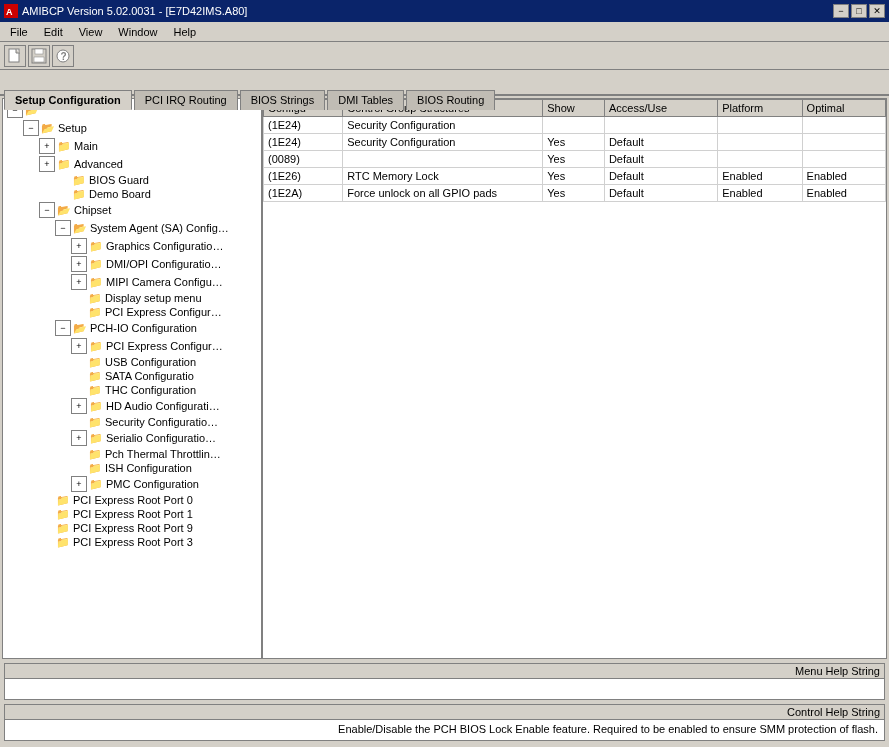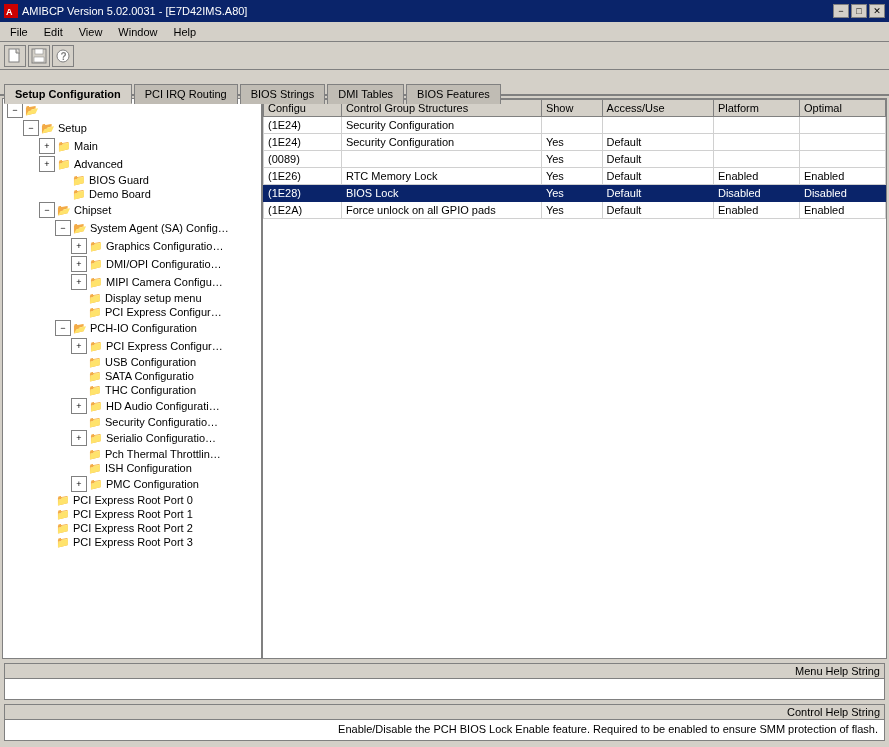--- a/index.html
+++ b/index.html
@@ -106,21 +106,21 @@
     }
     .tab {
       padding: 3px 10px;
       border: 1px solid #808080;
       border-bottom: none;
       background: #c0bcb4;
       cursor: pointer;
       margin-right: 2px;
       font-size: 11px;
       position: relative;
-      top: 10px;
+      top: 16px;
     }
     .tab.active {
       background: #d4d0c8;
       border-bottom: 1px solid #d4d0c8;
       z-index: 1;
       font-weight: bold;
     }
 
     
     #main-content {
@@ -294,21 +294,21 @@
       <text x="5.5" y="12" font-size="10" fill="#808080" font-weight="bold">?</text>
     </svg>
   </div>
 </div>
 
 <div id="tabs-bar">
   <div class="tab active">Setup Configuration</div>
   <div class="tab">PCI IRQ Routing</div>
   <div class="tab">BIOS Strings</div>
   <div class="tab">DMI Tables</div>
-  <div class="tab">BIOS Features</div>
+  <div class="tab">BIOS Routing</div>
 </div>
 
 <div id="main-content">
   <div id="split-pane">
 
     <div id="tree-pane">
 
       <div class="tree-node indent-0">
         <span class="tree-expander">−</span>
         <span class="tree-folder-icon folder-open"></span>
@@ -462,21 +462,21 @@
 
       <div class="tree-node indent-2">
         <span style="width:16px;display:inline-block"></span>
         <span class="tree-folder-icon folder-closed"></span>
         <span class="tree-label">PCI Express Root Port 1</span>
       </div>
 
       <div class="tree-node indent-2">
         <span style="width:16px;display:inline-block"></span>
         <span class="tree-folder-icon folder-closed"></span>
-        <span class="tree-label">PCI Express Root Port 2</span>
+        <span class="tree-label">PCI Express Root Port 9</span>
       </div>
 
       <div class="tree-node indent-2">
         <span style="width:16px;display:inline-block"></span>
         <span class="tree-folder-icon folder-closed"></span>
         <span class="tree-label">PCI Express Root Port 3</span>
       </div>
     </div>
 
     <div id="grid-pane">
@@ -517,28 +517,20 @@
               <td></td>
             </tr>
             <tr>
               <td>(1E26)</td>
               <td>RTC Memory Lock</td>
               <td>Yes</td>
               <td>Default</td>
               <td>Enabled</td>
               <td>Enabled</td>
             </tr>
-            <tr class="selected">
-              <td>(1E28)</td>
-              <td>BIOS Lock</td>
-              <td>Yes</td>
-              <td>Default</td>
-              <td>Disabled</td>
-              <td>Disabled</td>
-            </tr>
             <tr>
               <td>(1E2A)</td>
               <td>Force unlock on all GPIO pads</td>
               <td>Yes</td>
               <td>Default</td>
               <td>Enabled</td>
               <td>Enabled</td>
             </tr>
           </tbody>
       </table>

